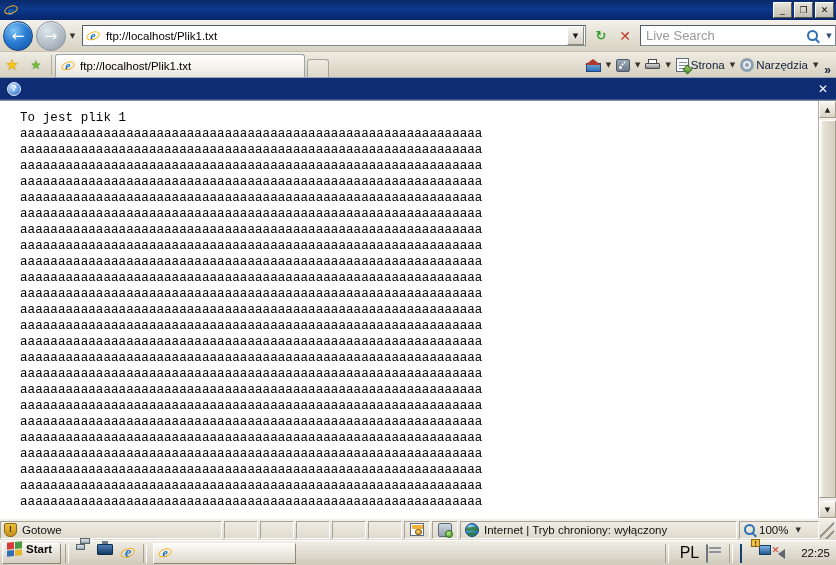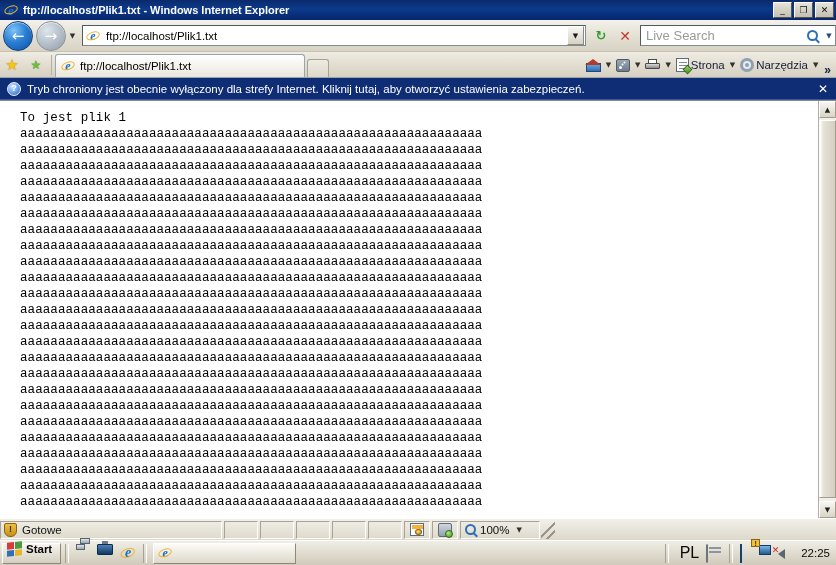--- a/index.html
+++ b/index.html
@@ -488,21 +488,20 @@
 </head>
 <body>
 
 <div id="app">
 
   <div class="titlebar">
     <span class="titlebar-icon">
       <span class="ie-e" style="font-size:13px;"></span>
       <span class="ie-ring"></span>
     </span>
-    <span class="title-text">ftp://localhost/Plik1.txt - Windows Internet Explorer</span>
     <div class="win-buttons">
       <div class="win-btn">_</div>
       <div class="win-btn">❐</div>
       <div class="win-btn">✕</div>
     </div>
   </div>
 
   <div class="navrow">
     <div class="navbtn back">
       <span class="nav-arrow">←</span>
@@ -577,21 +576,20 @@
     <div class="tb-item">
       <span class="gear-ico"></span>
       <span class="tb-label">Narzędzia</span>
       <span class="tb-caret">▼</span>
     </div>
     <span class="tb-chev">»</span>
   </div>
 
   <div class="notifybar">
     <span class="notify-icon">?</span>
-    <span class="notify-text">Tryb chroniony jest obecnie wyłączony dla strefy Internet. Kliknij tutaj, aby otworzyć ustawienia zabezpieczeń.</span>
     <span class="notify-close">✕</span>
   </div>
 
   <div class="content">
     <div class="content-inner">
         <div class="doc-line">To jest plik 1</div>
         <div class="doc-line">aaaaaaaaaaaaaaaaaaaaaaaaaaaaaaaaaaaaaaaaaaaaaaaaaaaaaaaaaaaaa</div>
         <div class="doc-line">aaaaaaaaaaaaaaaaaaaaaaaaaaaaaaaaaaaaaaaaaaaaaaaaaaaaaaaaaaaaa</div>
         <div class="doc-line">aaaaaaaaaaaaaaaaaaaaaaaaaaaaaaaaaaaaaaaaaaaaaaaaaaaaaaaaaaaaa</div>
         <div class="doc-line">aaaaaaaaaaaaaaaaaaaaaaaaaaaaaaaaaaaaaaaaaaaaaaaaaaaaaaaaaaaaa</div>
@@ -631,20 +629,24 @@
     <div class="sb-panel sb-empty"></div>
     <div class="sb-panel sb-empty"></div>
     <div class="sb-panel sb-empty"></div>
     <div class="sb-panel sb-empty"></div>
     <div class="sb-panel sb-empty"></div>
     <div class="sb-panel sb-icon-panel">
       <span class="lockdoc-ico"></span>
     </div>
     <div class="sb-panel sb-icon-panel">
       <span class="tools-ico"></span>
+    </div>
+    <div class="sb-panel sb-zone">
+      <span class="globe-ico"></span>
+      <span class="sb-text">Internet | Tryb chroniony: wyłączony</span>
     </div>
     <div class="sb-panel sb-zoom">
       <span class="zoom-ico"></span>
       <span class="sb-text">100%</span>
       <span class="tb-caret">▼</span>
     </div>
     <div class="grip"></div>
   </div>
 
   <div class="taskbar">

